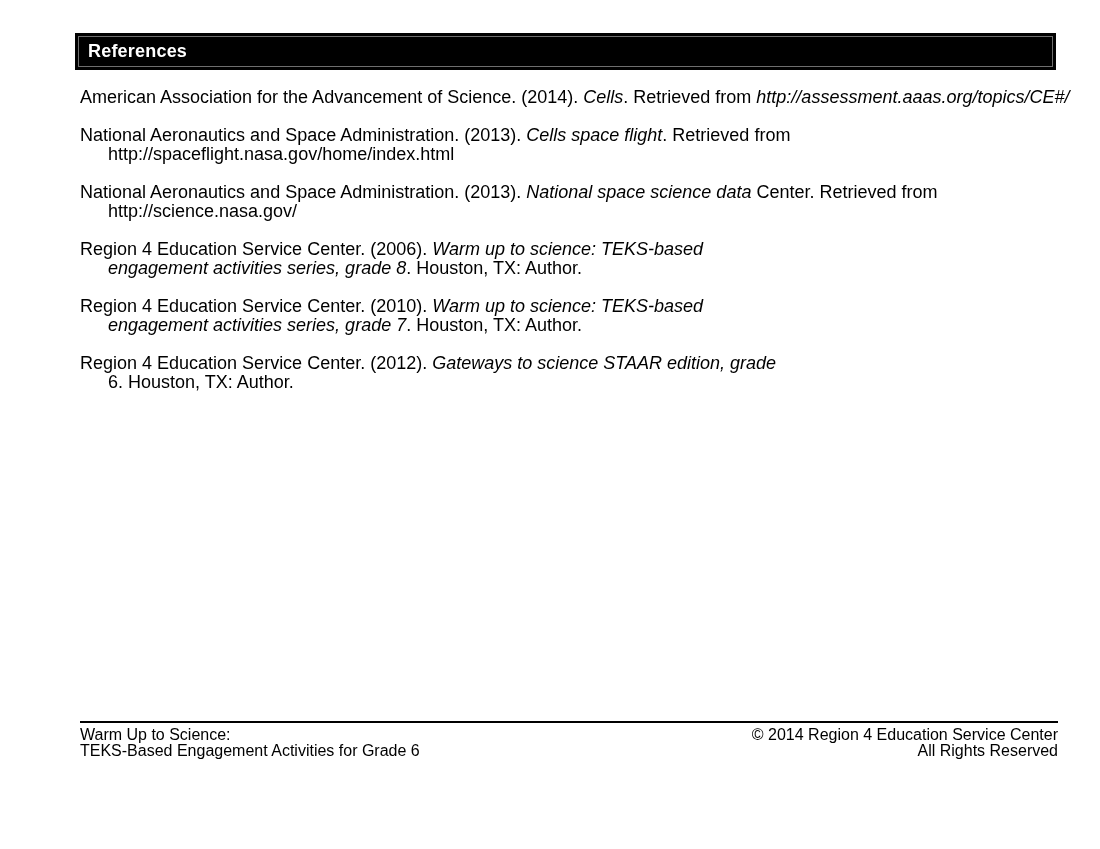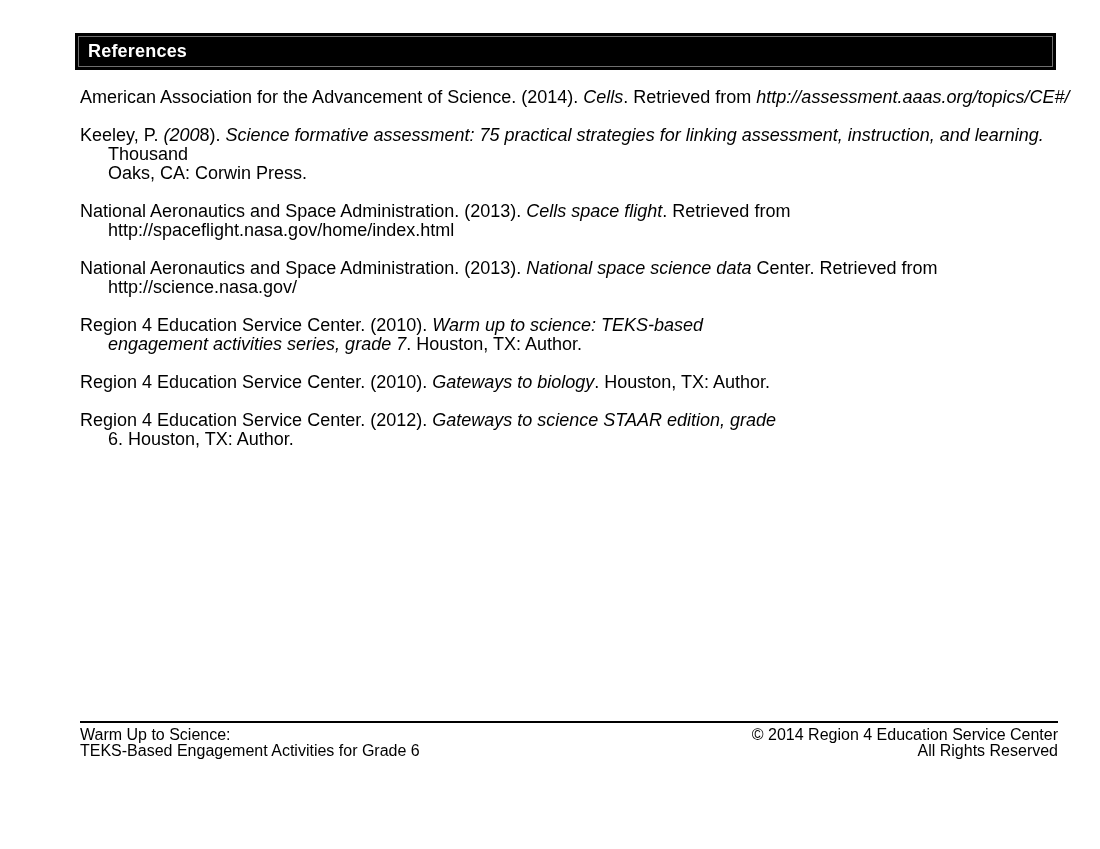--- a/index.html
+++ b/index.html
@@ -89,25 +89,24 @@
 <div class="page">
 
   <div class="header-bar">
     <div class="header-bar-inner">
       <span class="header-title">References</span>
     </div>
   </div>
 
   <div class="references">
       <p class="reference"><span>American Association for the Advancement of Science. (2014). </span><em>Cells</em><span>. Retrieved from </span><em>http://assessment.aaas.org/topics/CE#/</em></p>
-      <p class="reference"><span>Keeley, P. </span><em>(200</em><span>8). </span><em>Science formative assessment: 75 practical strategies for linking assessment, instruction, and learning.</em><span> Thousand</span><br><span>Oaks, CA: Corwin Press.</span></p>
       <p class="reference"><span>National Aeronautics and Space Administration. (2013). </span><em>Cells space flight</em><span>. Retrieved from</span><br><span>http://spaceflight.nasa.gov/home/index.html</span></p>
       <p class="reference"><span>National Aeronautics and Space Administration. (2013). </span><em>National space science data</em><span> Center. Retrieved from http://science.nasa.gov/</span></p>
+      <p class="reference"><span>Region 4 Education Service Center. (2006). </span><em>Warm up to science: TEKS-based</em><br><em>engagement activities series, grade 8</em><span>. Houston, TX: Author.</span></p>
       <p class="reference"><span>Region 4 Education Service Center. (2010). </span><em>Warm up to science: TEKS-based</em><br><em>engagement activities series, grade 7</em><span>. Houston, TX: Author.</span></p>
-      <p class="reference"><span>Region 4 Education Service Center. (2010). </span><em>Gateways to biology</em><span>. Houston, TX: Author.</span></p>
       <p class="reference"><span>Region 4 Education Service Center. (2012). </span><em>Gateways to science STAAR edition, grade</em><br><span>6. Houston, TX: Author.</span></p>
     </div>
 
   <div class="footer">
     <div class="footer-rule"></div>
     <div class="footer-row">
       <div class="footer-left">
         <div>Warm Up to Science:</div>
         <div>TEKS-Based Engagement Activities for Grade 6</div>
       </div>

